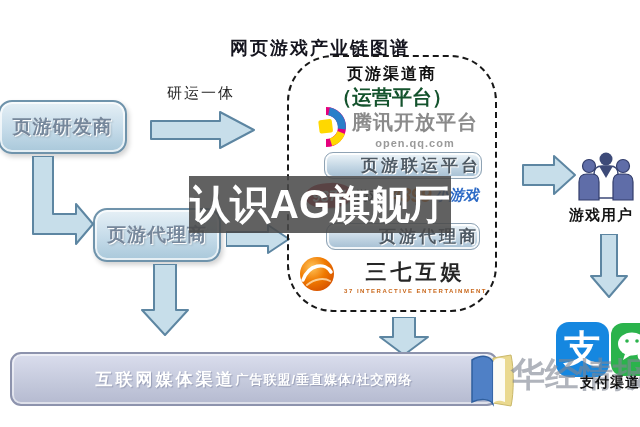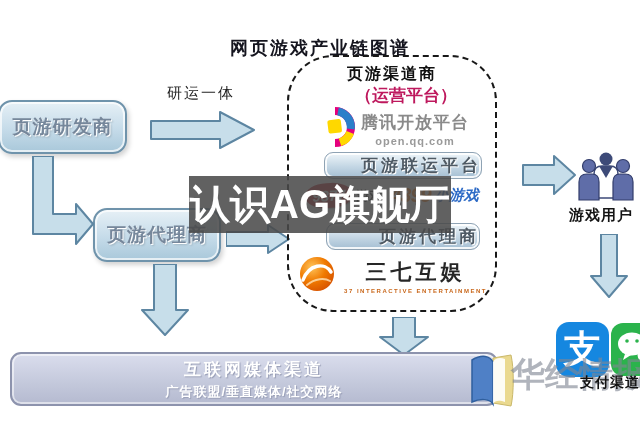--- a/index.html
+++ b/index.html
@@ -30,24 +30,24 @@
   }
   .arrow { position:absolute; }
   .arrow svg { display:block; }
 
   
   .channel-box {
     position:absolute; left:287px; top:55px; width:210px; height:257px;
     border:2.5px dashed #181818; border-radius:46px; background:transparent;
   }
   .ch-title    { position:absolute; top:7px;  left:0; width:100%; text-align:center; font-size:16px; font-weight:bold; color:#101010; letter-spacing:2px; }
-  .ch-subtitle { position:absolute; top:27px; left:14px; width:100%; text-align:center; font-size:17px; font-weight:bold; color:#be185d; }
+  .ch-subtitle { position:absolute; top:27px; left:0; width:100%; text-align:center; font-size:20px; font-weight:bold; color:#14532d; }
   .tencent-row { position:absolute; top:50px; left:0; width:100%; display:flex; align-items:center; justify-content:center; gap:6px; }
   .tencent-text { display:flex; flex-direction:column; align-items:center; }
-  .tencent-name   { font-size:17px; font-weight:bold; color:#8a8a8a; letter-spacing:1px; }
+  .tencent-name   { font-size:20px; font-weight:bold; color:#8a8a8a; letter-spacing:1px; }
   .tencent-domain { font-size:11px; font-weight:bold; color:#9a9a9a; letter-spacing:1px; margin-top:1px; }
   .platform-bar {
     position:absolute; height:27px; border:1.5px solid #8fa3b4; border-radius:9px;
     background:linear-gradient(180deg,#eff6fa 0%,#c3d6e4 55%,#a4bed2 100%);
     box-shadow:inset 0 0 0 2px rgba(255,255,255,.85);
     display:flex; align-items:center; justify-content:flex-end;
     font-size:17px; font-weight:bold; color:#4f5a64; letter-spacing:3px;
     text-shadow:1px 1px 0 #ffffff;
   }
   #bar-joint { left:35px; top:95px;  width:158px; }
@@ -73,21 +73,21 @@
     font-size:15px; font-weight:bold; color:#141414; letter-spacing:1px;
   }
   .people { position:absolute; left:577px; top:150px; }
 
   
   .media-bar {
     position:absolute; left:10px; top:352px; width:488px; height:54px;
     border:2px solid #8d93ad; border-radius:11px;
     background:linear-gradient(180deg,#dadded 0%,#c3c8db 60%,#b5bad0 100%);
     box-shadow:inset 0 0 0 2px rgba(255,255,255,.55);
-    display:flex; flex-direction:column; align-items:center; justify-content:center;
+    display:flex; align-items:center; justify-content:center;
   }
   .media-title    { font-size:17px; font-weight:bold; color:#ffffff; letter-spacing:3px; text-shadow:1px 1px 1px #979db5; }
   .media-subtitle { font-size:13px; font-weight:bold; color:#ffffff; letter-spacing:1px; text-shadow:1px 1px 1px #979db5; margin-top:2px; }
   .book { position:absolute; left:464px; top:353px; }
 
   
   .alipay {
     position:absolute; left:556px; top:322px; width:53px; height:55px;
     background:#1587e0; border-radius:13px; display:flex; align-items:center; justify-content:center;
     color:#fff; font-size:38px; font-weight:bold; z-index:30;

